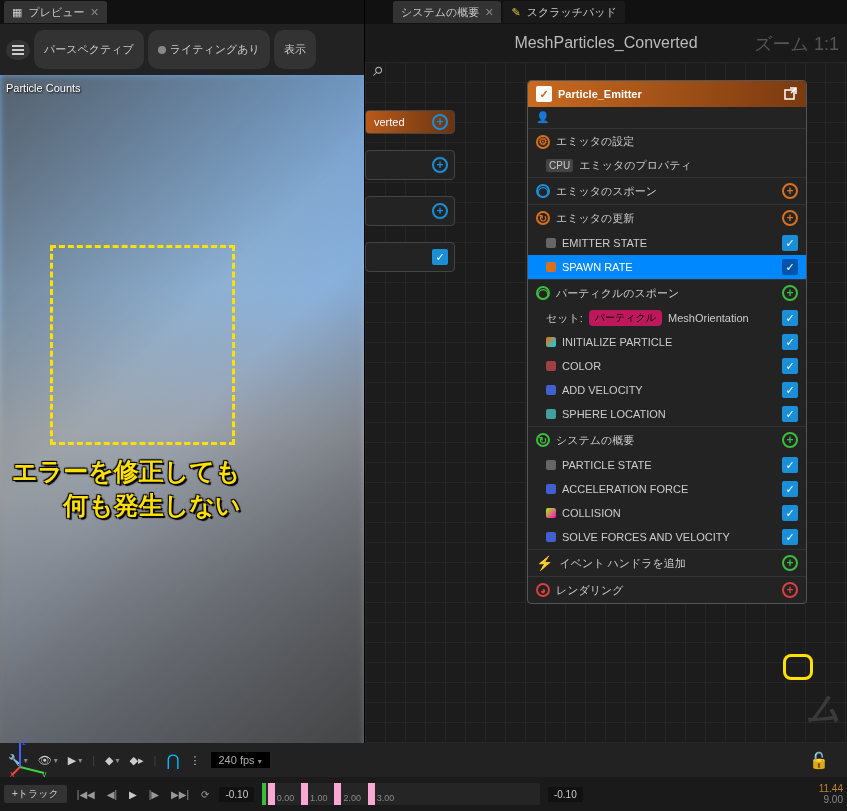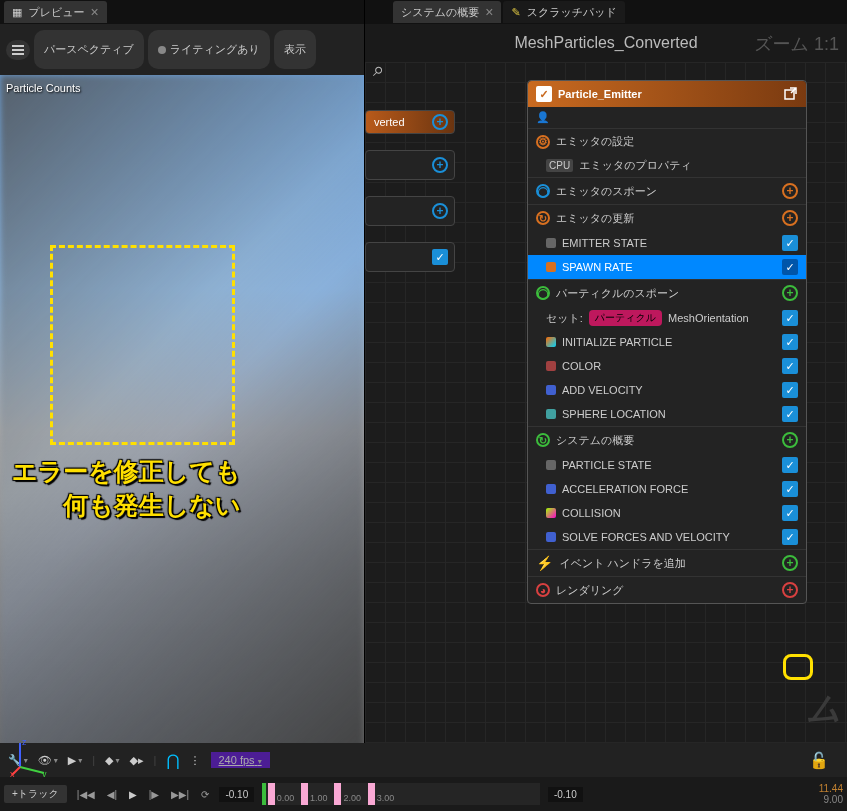--- a/index.html
+++ b/index.html
@@ -31,21 +31,21 @@
 
 
 .bottom-tabs { display: flex; background: #111; height: 24px; align-items: center; }
 .bottom-tab { padding: 4px 22px; color: #999; background: #1a1a1a; }
 .bottom-tab.active { background: #333; color: #ccc; }
 
 
 .tl-toolbar { display: flex; align-items: center; gap: 10px; padding: 6px 8px; background: #222; height: 34px; }
 .tl-btn { color: #ccc; display: flex; align-items: center; gap: 2px; }
 .magnet { color: #00bfff; font-size: 16px; }
-.fps-box { margin-left: auto; background: #4c1d95; padding: 2px 8px; color: #aaa; text-decoration: underline; }
+.fps-box { margin-left: auto; background: #000000; padding: 2px 8px; color: #aaa; }
 
 
 .track-row { display: flex; align-items: center; height: 34px; background: #1a1a1a; padding: 0 4px; gap: 8px; font-size: 10px; }
 .track-btn { background: #333; padding: 2px 8px; border-radius: 2px; }
 .mini-btn { color: #999; padding: 0 2px; }
 .ruler { flex: 1; height: 22px; background: #252525; position: relative; overflow: hidden; }
 .ruler-tick { position: absolute; top: 0; bottom: 0; border-left: 7px solid #f9a8d4; font-size: 9px; color: #888; padding-left: 2px; padding-top: 10px; }
 
 
 .right-tab-row { display: flex; background: #111; height: 24px; align-items: center; gap: 2px; padding-left: 28px; }

